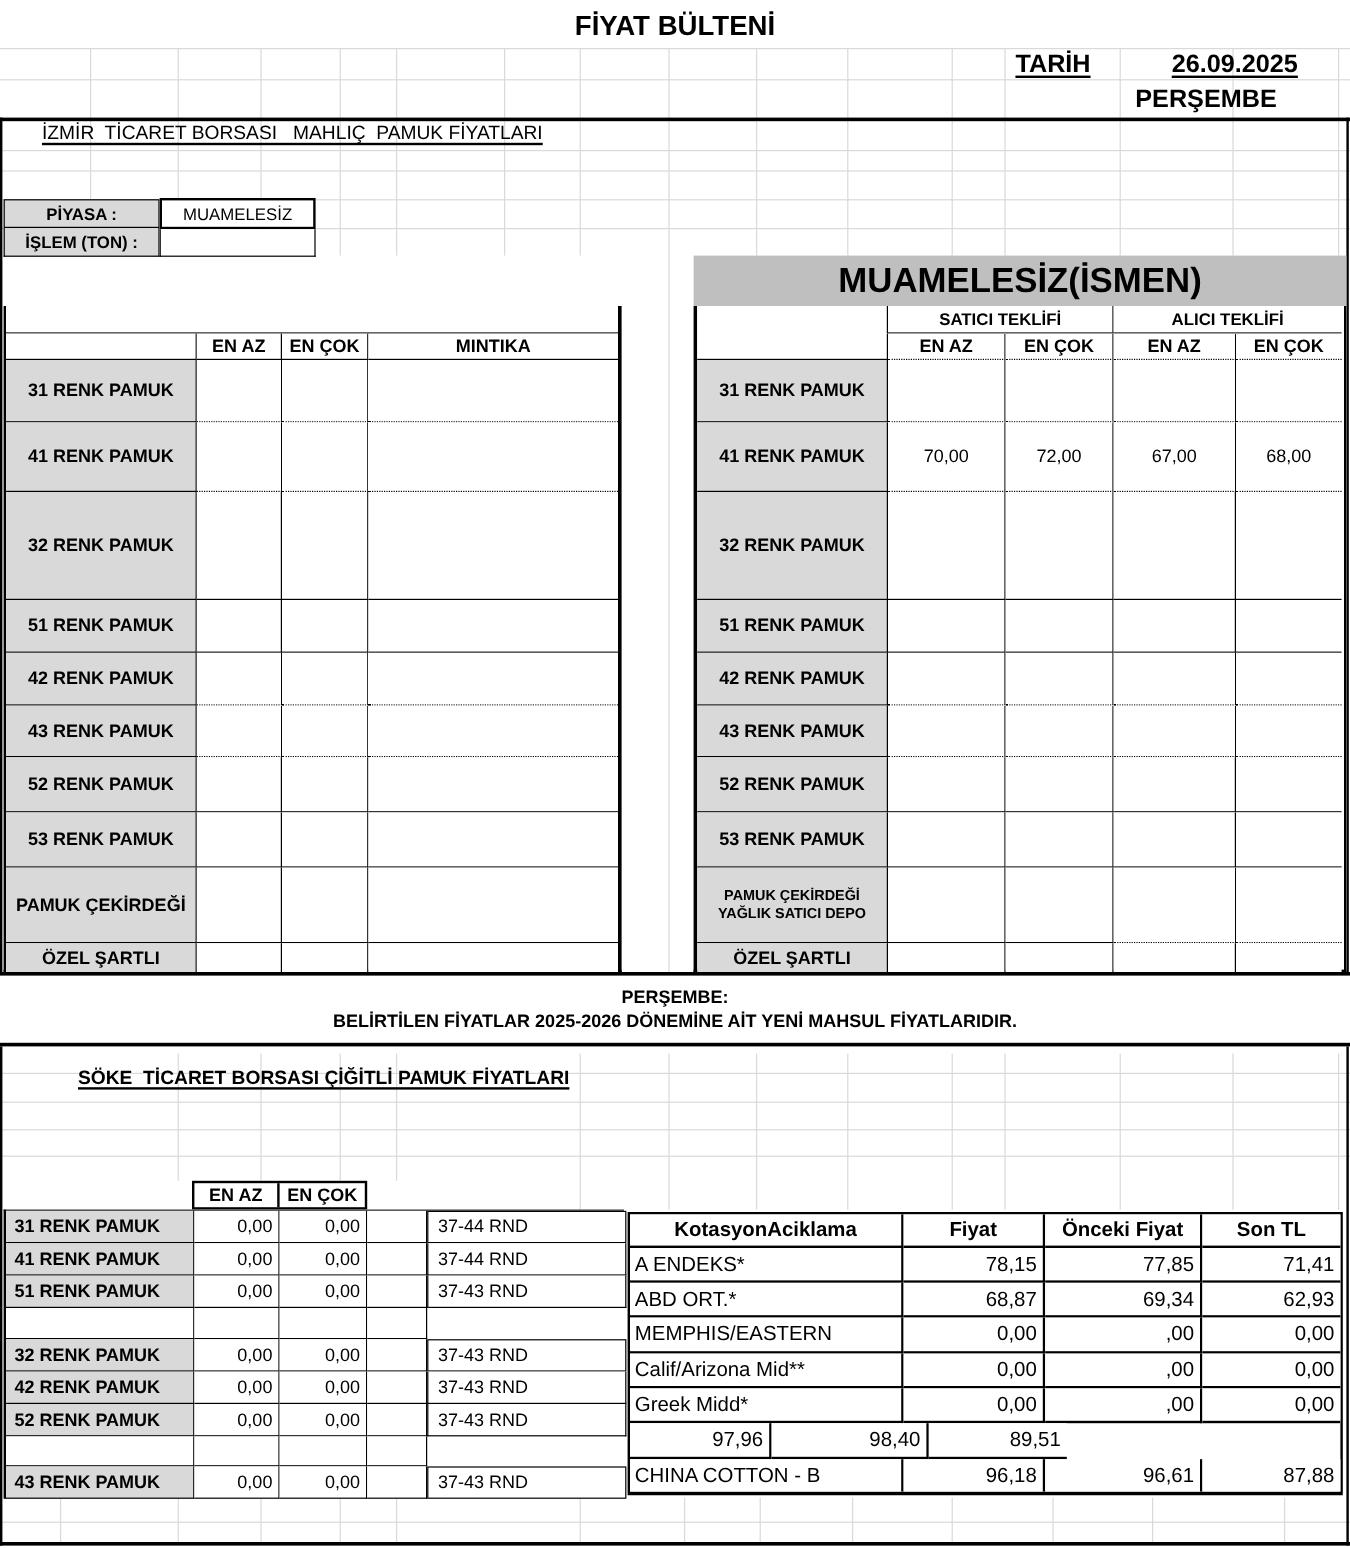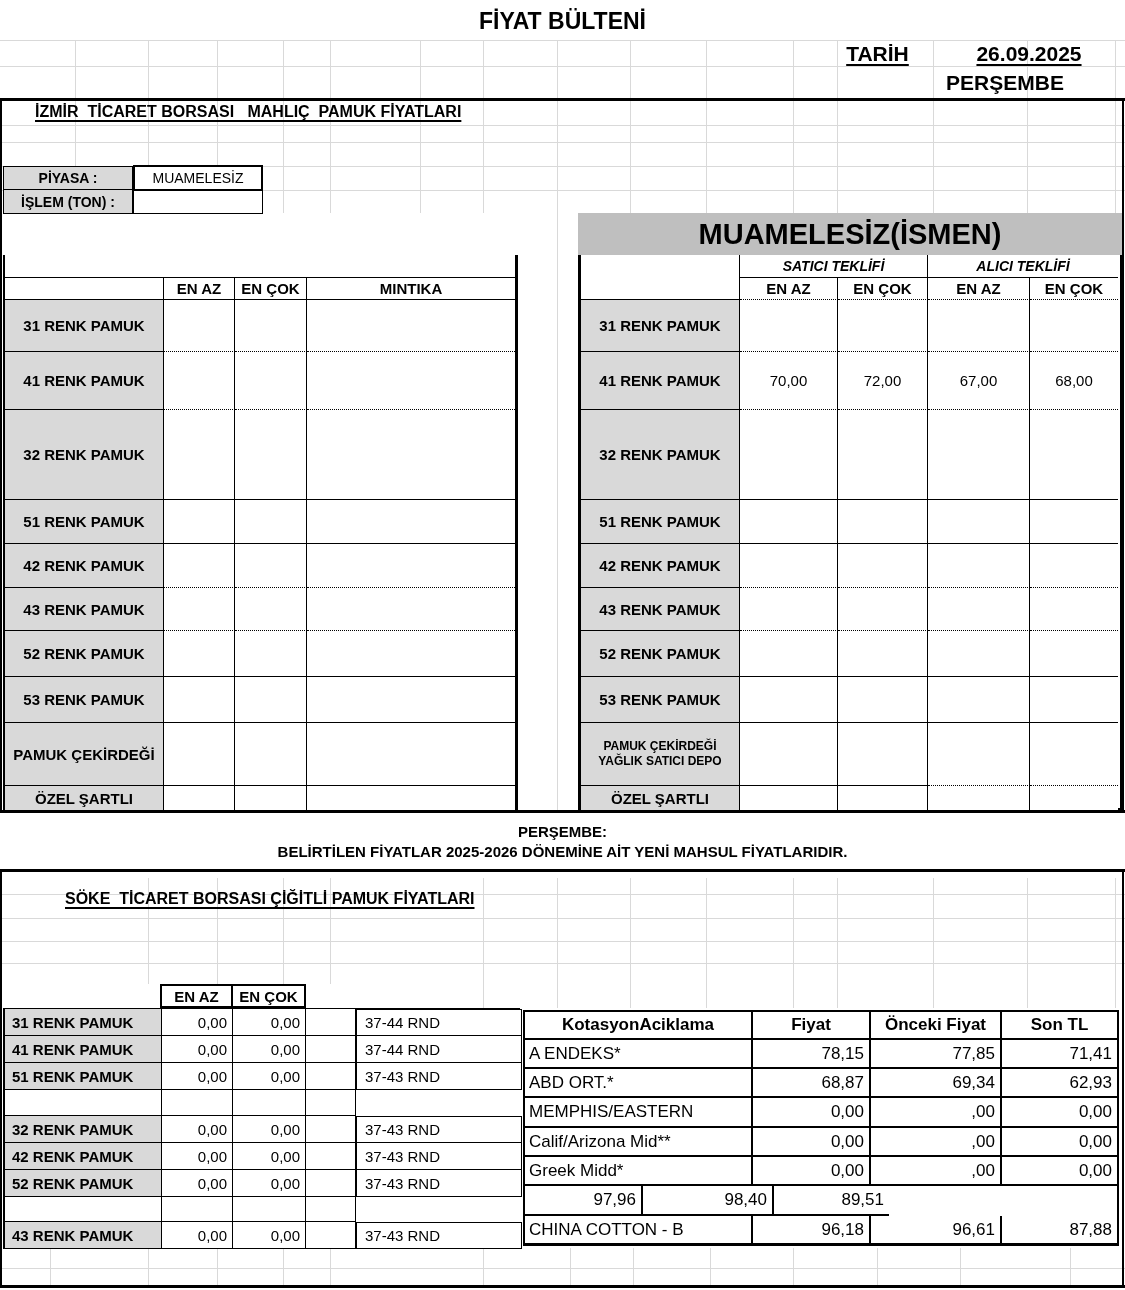--- a/index.html
+++ b/index.html
@@ -110,21 +110,21 @@
   <div class="abs ctr" style="left:0;top:2px;width:1125px;height:38px;font-size:23px;font-weight:bold;">FİYAT BÜLTENİ</div>
   <div class="abs ctr ul" style="left:830px;top:42px;width:95px;height:24px;font-size:21px;font-weight:bold;">TARİH</div>
   <div class="abs ctr ul" style="left:955px;top:42px;width:148px;height:24px;font-size:21px;font-weight:bold;">26.09.2025</div>
   <div class="abs ctr" style="left:880px;top:70px;width:250px;height:26px;font-size:21px;font-weight:bold;">PERŞEMBE</div>
 
   <div class="blk" style="left:0;top:98px;width:1125px;height:3px;"></div>
   <div class="blk" style="left:0;top:98px;width:2px;height:1190px;"></div>
   <div class="blk" style="left:1122px;top:98px;width:2px;height:1190px;"></div>
   <div class="blk" style="left:0;top:1285px;width:1125px;height:3px;"></div>
 
-  <div class="abs pre ul" style="left:35px;top:103px;height:20px;font-size:16px;font-weight:bold;text-align:center;">İZMİR  TİCARET BORSASI   MAHLIÇ  PAMUK FİYATLARI</div>
+  <div class="abs pre ul" style="left:35px;top:103px;height:20px;font-size:16px;font-weight:normal;text-align:center;">İZMİR  TİCARET BORSASI   MAHLIÇ  PAMUK FİYATLARI</div>
 
   <div class="abs ctr gray" style="left:3px;top:166px;width:130px;height:24px;font-size:14px;border:1px solid #000;">PİYASA :</div>
   <div class="abs ctr" style="left:133px;top:165px;width:130px;height:26px;font-size:14px;border:2px solid #000;background:#fff;">MUAMELESİZ</div>
   <div class="abs ctr gray" style="left:3px;top:190px;width:130px;height:24px;font-size:14px;border:1px solid #000;border-top:none;">İŞLEM (TON) :</div>
   <div class="abs" style="left:133px;top:191px;width:130px;height:23px;border:1px solid #000;border-top:none;background:#fff;"></div>
 
   <div class="abs band" style="left:578px;top:213px;width:544px;height:42px;">MUAMELESİZ(İSMEN)</div>
 
   <div class="tbl" style="left:3px;top:255px;width:515px;height:555px;border-left:2px solid #000;border-right:3px solid #000;border-bottom:2px solid #000;">
     <div class="trow" style="height:23px;border-bottom:1px solid #000;"></div>
@@ -190,21 +190,21 @@
     </div>
     <div class="trow hr9">
       <div class="tc lc0 gray">ÖZEL ŞARTLI</div>
       <div class="tc lc1 val"></div>
       <div class="tc lc2 val"></div>
       <div class="tc lc3 val nob"></div>
     </div>
   </div>
 
   <div class="tbl" style="left:578px;top:255px;width:544px;height:555px;border-left:3px solid #000;border-right:2px solid #000;border-bottom:2px solid #000;">
-    <div class="trow" style="height:23px;font-style:italic;">
+    <div class="trow" style="height:23px;">
       <div class="tc rc0" style="border-bottom:none;"></div>
       <div class="tc bs hdr" style="width:188px;font-size:14px;">SATICI TEKLİFİ</div>
       <div class="tc bs hdr nob" style="width:190px;font-size:14px;">ALICI TEKLİFİ</div>
     </div>
     <div class="trow" style="height:22px;">
       <div class="tc rc0 bs"></div>
       <div class="tc rc1 bd hdr">EN AZ</div>
       <div class="tc rc2 bd hdr">EN ÇOK</div>
       <div class="tc rc3 bd hdr">EN AZ</div>
       <div class="tc rc4 bd hdr nob">EN ÇOK</div>

